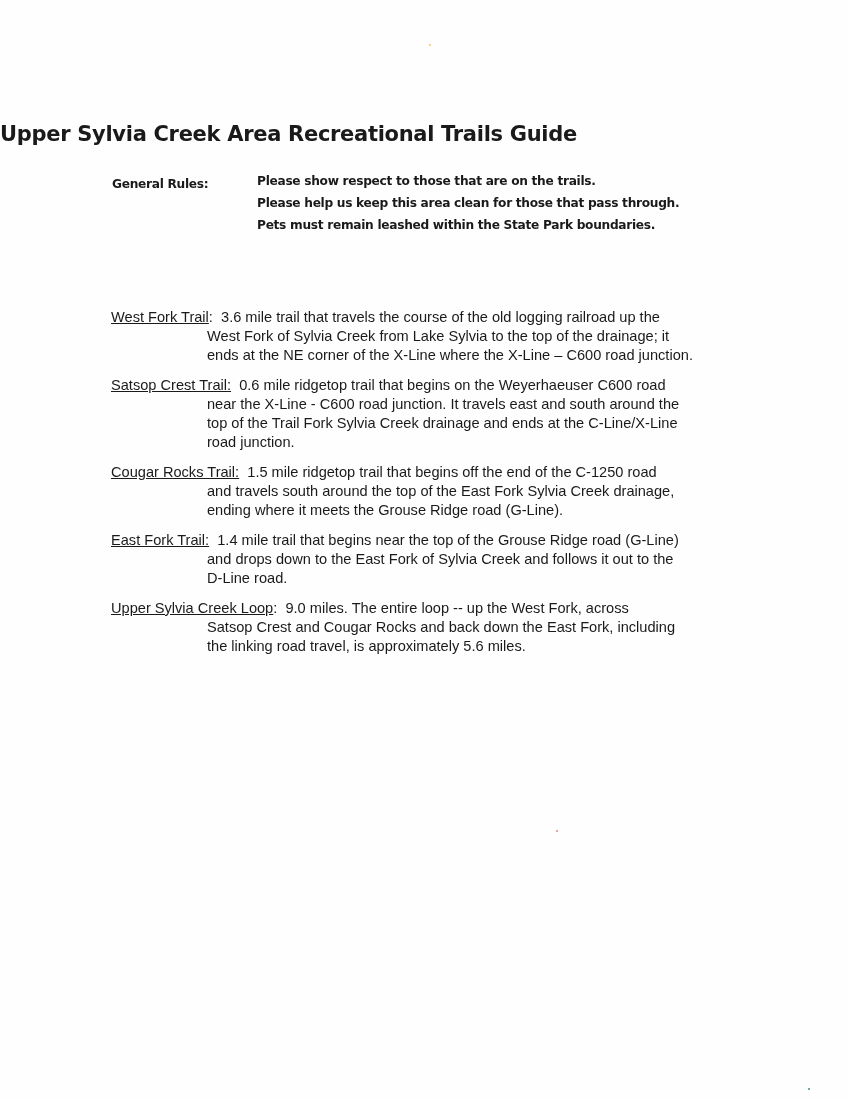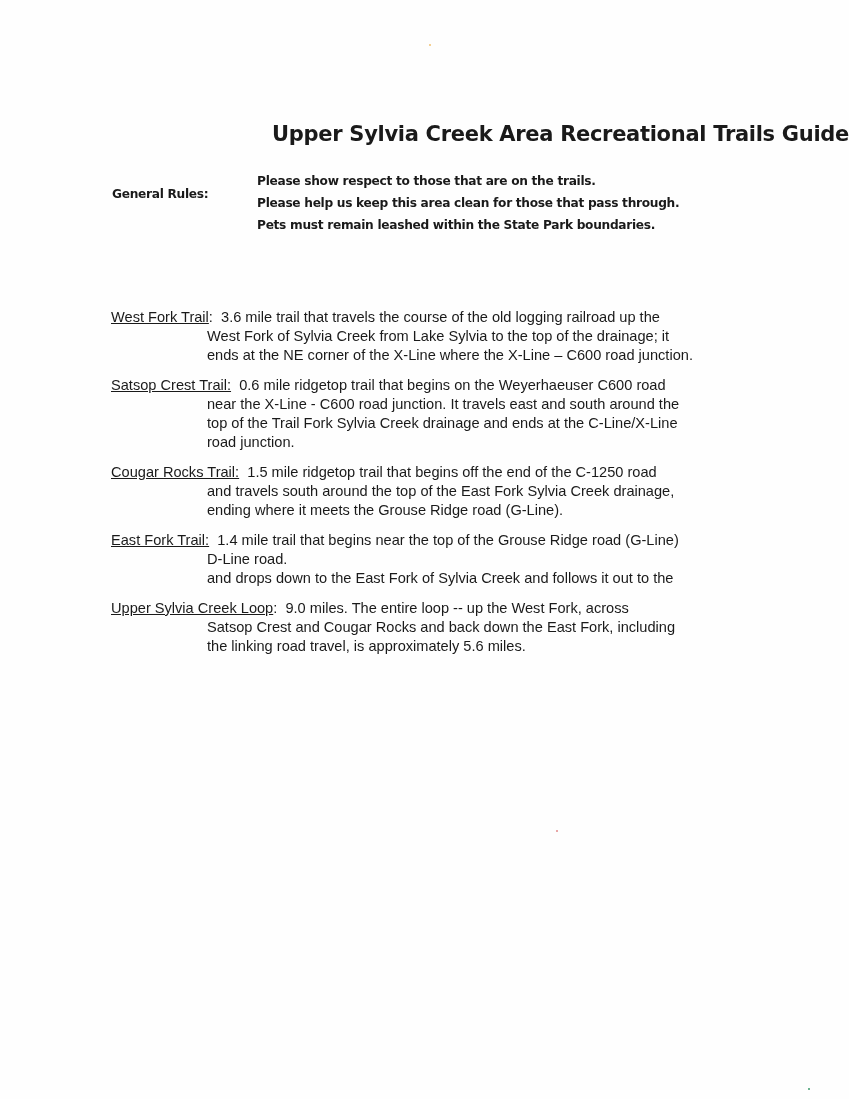--- a/index.html
+++ b/index.html
@@ -1,21 +1,21 @@
 <!DOCTYPE html>
 <html><head>
 <meta charset="utf-8">
 <style>
   html,body{margin:0;padding:0;background:#fff;}
   body{width:849px;height:1099px;position:relative;overflow:hidden;background:#fefefe;}
-  .title{position:absolute;top:122px;left:0;width:849px;text-align:right;
+  .title{position:absolute;top:122px;left:0;width:849px;text-align:left;
     font-family:"DejaVu Sans",sans-serif;font-weight:bold;font-size:21px;color:#1a1a1a;letter-spacing:-0.3px;}
   .rules{position:absolute;top:172px;left:112px;font-family:"DejaVu Sans",sans-serif;font-weight:bold;
     font-size:12.2px;color:#1a1a1a;letter-spacing:-0.3px;}
-  .rules-label{position:absolute;left:0;top:15px;white-space:nowrap;}
+  .rules-label{position:absolute;left:0;top:5px;white-space:nowrap;}
   .rules-list{position:absolute;left:145px;top:0;white-space:nowrap;}
   .rules-list div{height:22px;line-height:18px;}
   .trails{position:absolute;top:308px;left:111px;width:640px;font-family:Liberation Sans, sans-serif;
     font-size:14.6px;color:#1a1a1a;line-height:19px;}
   .trail{margin-bottom:11px;}
   .trail-first{white-space:nowrap;}
   .trail-name{text-decoration:underline;}
   .trail-rest{padding-left:96px;}
   .trail-rest div{white-space:nowrap;}
   .speck{position:absolute;width:2px;height:2px;border-radius:1px;}
@@ -57,22 +57,22 @@
       <div class="trail-first"><span class="trail-name">Cougar Rocks Trail:</span><span style="white-space:pre">  </span><span>1.5 mile ridgetop trail that begins off the end of the C-1250 road</span></div>
       <div class="trail-rest">
         <div>and travels south around the top of the East Fork Sylvia Creek drainage,</div>
         <div>ending where it meets the Grouse Ridge road (G-Line).</div>
       </div>
     </div>
 
     <div class="trail">
       <div class="trail-first"><span class="trail-name">East Fork Trail:</span><span style="white-space:pre">  </span><span>1.4 mile trail that begins near the top of the Grouse Ridge road (G-Line)</span></div>
       <div class="trail-rest">
+        <div>and drops down to the East Fork of Sylvia Creek and follows it out to the</div>
         <div>D-Line road.</div>
-        <div>and drops down to the East Fork of Sylvia Creek and follows it out to the</div>
       </div>
     </div>
 
     <div class="trail">
       <div class="trail-first"><span class="trail-name">Upper Sylvia Creek Loop</span><span style="white-space:pre">:  </span><span>9.0 miles.  The entire loop -- up the West Fork, across</span></div>
       <div class="trail-rest">
         <div>Satsop Crest and Cougar Rocks and back down the East Fork, including</div>
         <div>the linking road travel, is approximately 5.6 miles.</div>
       </div>
     </div>

